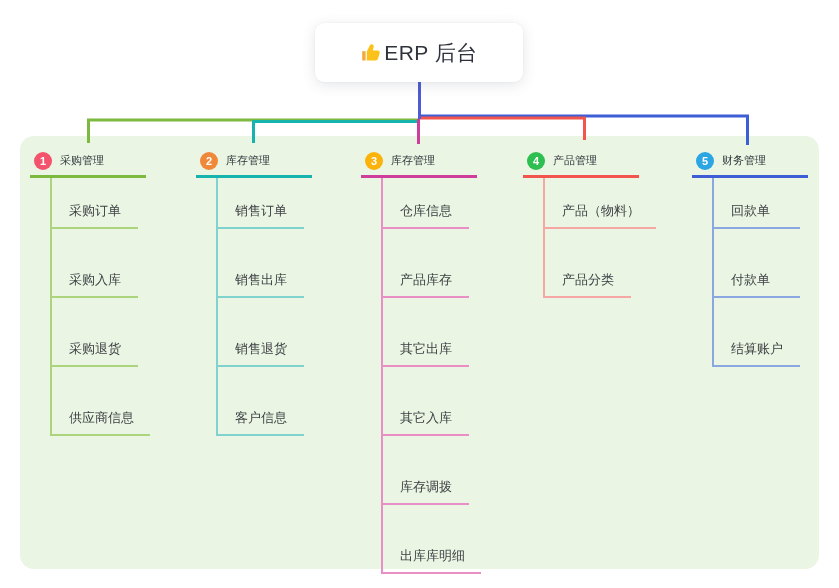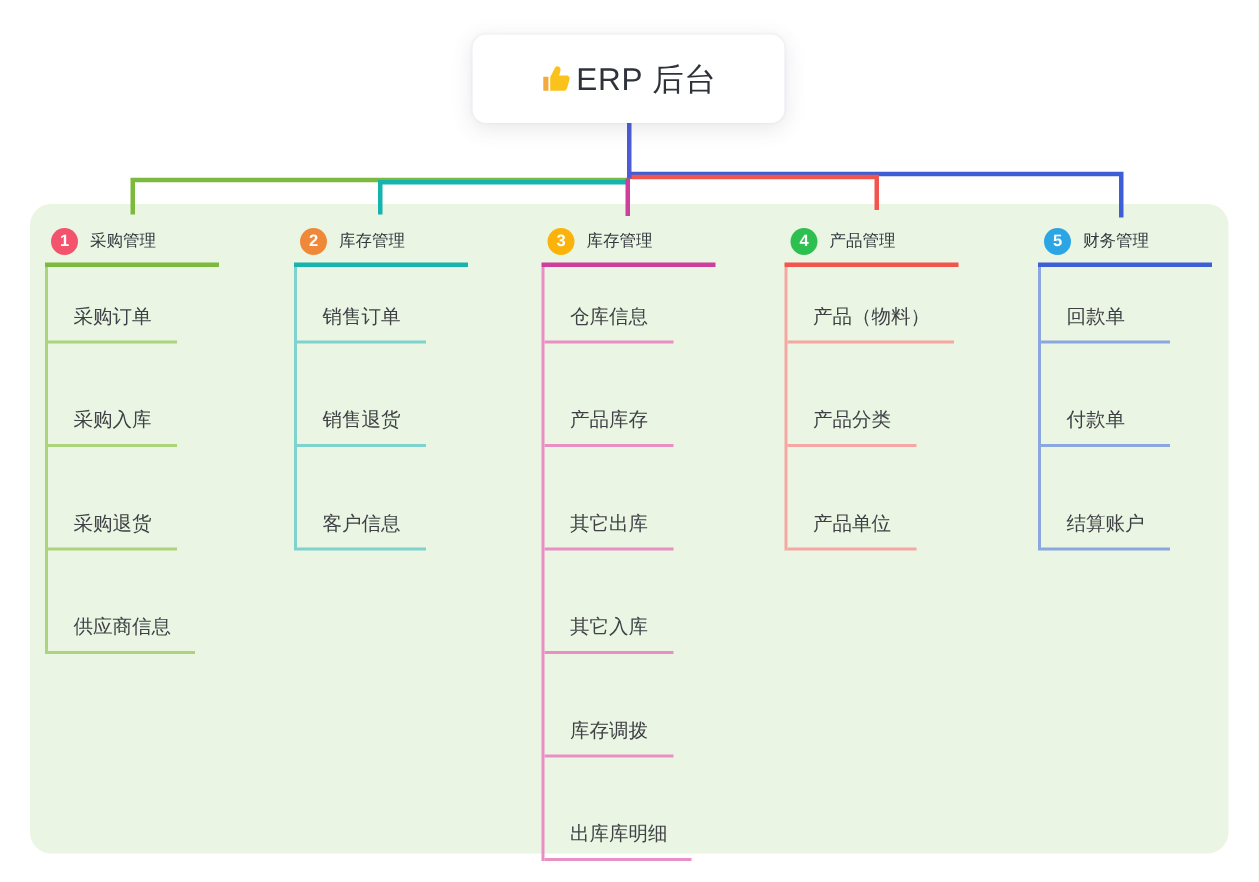--- a/index.html
+++ b/index.html
@@ -39,21 +39,21 @@
     width:116px;height:32px;padding-left:4px;box-sizing:border-box;
     border-bottom:3px solid var(--main);
   }
   .badge{
     width:18px;height:18px;border-radius:50%;flex:0 0 18px;
     background:var(--badge);color:#fff;
     font-size:11px;font-weight:700;line-height:18px;text-align:center;
   }
   .branch-title{font-size:11px;font-weight:500;color:#33363d;white-space:nowrap;}
 
-  .branch-items{margin-left:0;border-left:2px solid var(--light);}
+  .branch-items{margin-left:20px;border-left:2px solid var(--light);}
   .branch-item{
     box-sizing:border-box;height:69px;width:max-content;min-width:86px;
     display:flex;align-items:flex-end;
     padding:0 16px 7px 17px;
     border-bottom:2px solid var(--light);
     font-size:13px;color:#3f4045;white-space:nowrap;
   }
   .branch-item:first-child{height:51px;}
 </style>
 </head>
@@ -93,20 +93,21 @@
       </div>
     </div>
 
     <div class="branch branch-2" style="--main: #17b3ad; --light: #7fd2cd; --badge: #f0883a;">
       <div class="branch-head">
         <span class="badge">2</span>
         <span class="branch-title">库存管理</span>
       </div>
       <div class="branch-items">
         <div class="branch-item">销售订单</div>
+        <div class="branch-item">销售出库</div>
         <div class="branch-item">销售退货</div>
         <div class="branch-item">客户信息</div>
       </div>
     </div>
 
     <div class="branch branch-3" style="--main: #cf3e9b; --light: #ea8ec6; --badge: #fbb30c;">
       <div class="branch-head">
         <span class="badge">3</span>
         <span class="branch-title">库存管理</span>
       </div>
@@ -121,21 +122,20 @@
     </div>
 
     <div class="branch branch-4" style="--main: #f2544e; --light: #f6a7a3; --badge: #2ebf51;">
       <div class="branch-head">
         <span class="badge">4</span>
         <span class="branch-title">产品管理</span>
       </div>
       <div class="branch-items">
         <div class="branch-item">产品（物料）</div>
         <div class="branch-item">产品分类</div>
-        <div class="branch-item">产品单位</div>
       </div>
     </div>
 
     <div class="branch branch-5" style="--main: #3e5ed6; --light: #8ba7e0; --badge: #2ba5e3;">
       <div class="branch-head">
         <span class="badge">5</span>
         <span class="branch-title">财务管理</span>
       </div>
       <div class="branch-items">
         <div class="branch-item">回款单</div>

